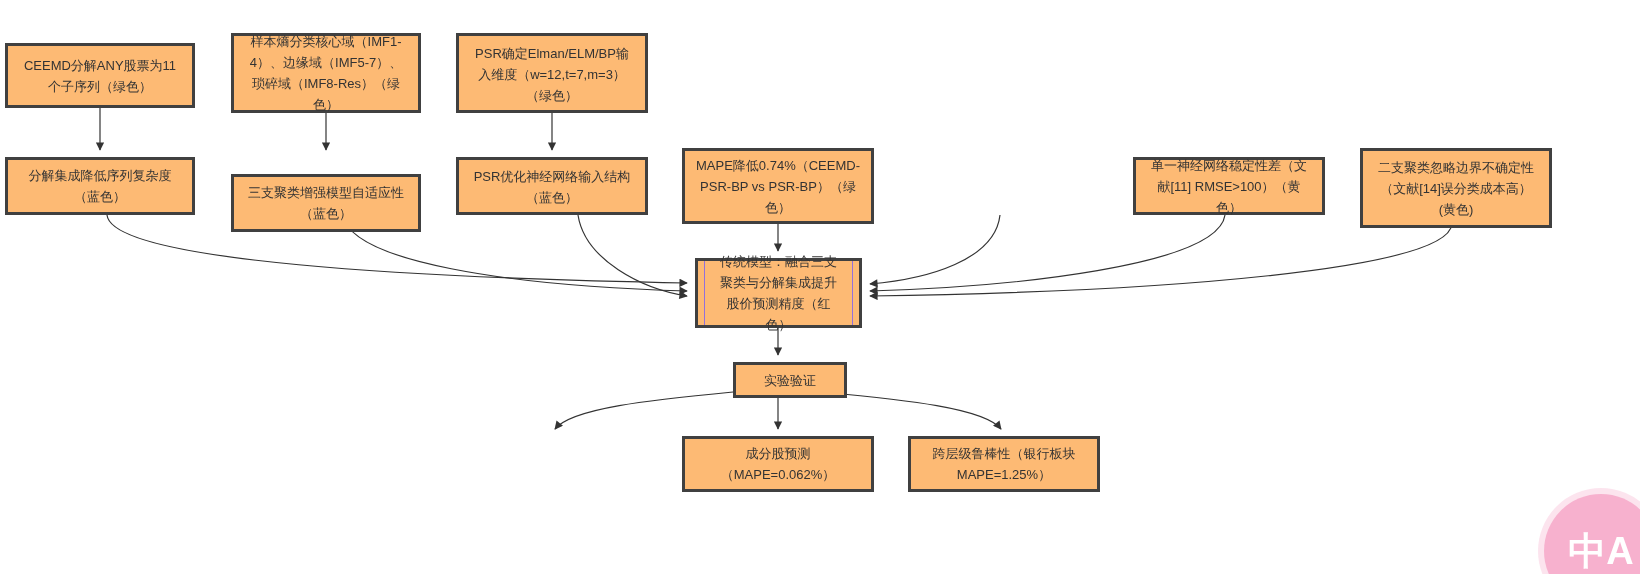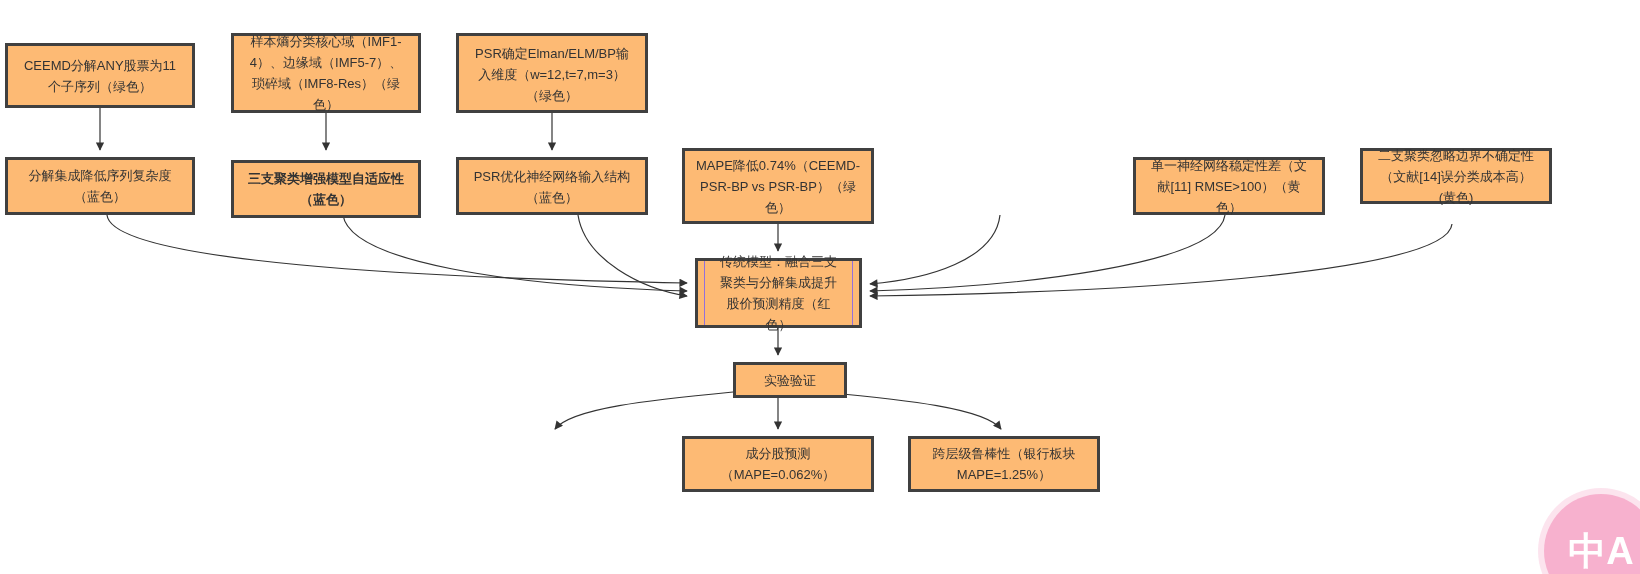--- a/index.html
+++ b/index.html
@@ -102,33 +102,33 @@
   <div class="node" style="left:231px; top:33px;  width:190px; height:80px;">
     <span>样本熵分类核心域（IMF1-4）、边缘域（IMF5-7）、琐碎域（IMF8-Res）（绿色）</span>
   </div>
   <div class="node" style="left:456px; top:33px;  width:192px; height:80px;align-items:flex-end;">
     <span>PSR确定Elman/ELM/BP输入维度（w=12,t=7,m=3）（绿色）</span>
   </div>
 
   <div class="node" style="left:5px;   top:157px; width:190px; height:58px;">
     <span>分解集成降低序列复杂度（蓝色）</span>
   </div>
-  <div class="node" style="left:231px; top:160px; width:190px; height:58px;font-weight:bold;">
+  <div class="node" style="left:231px; top:174px; width:190px; height:58px;">
     <span>三支聚类增强模型自适应性（蓝色）</span>
   </div>
   <div class="node" style="left:456px; top:157px; width:192px; height:58px;align-items:flex-end;">
     <span>PSR优化神经网络输入结构（蓝色）</span>
   </div>
   <div class="node" style="left:682px; top:148px; width:192px; height:76px;">
     <span>MAPE降低0.74%（CEEMD-PSR-BP vs PSR-BP）（绿色）</span>
   </div>
   <div class="node" style="left:1133px; top:157px; width:192px; height:58px;">
     <span>单一神经网络稳定性差（文献[11] RMSE&gt;100）（黄色）</span>
   </div>
-  <div class="node" style="left:1360px; top:148px; width:192px; height:56px;">
+  <div class="node" style="left:1360px; top:148px; width:192px; height:80px;">
     <span>二支聚类忽略边界不确定性（文献[14]误分类成本高）(黄色)</span>
   </div>
 
   <div class="node subroutine" style="left:695px; top:258px; width:167px; height:70px;">
     <span>传统模型：融合三支聚类与分解集成提升股价预测精度（红色）</span>
   </div>
 
   <div class="node" style="left:733px; top:362px; width:114px; height:36px;">
     <span>实验验证</span>
   </div>

